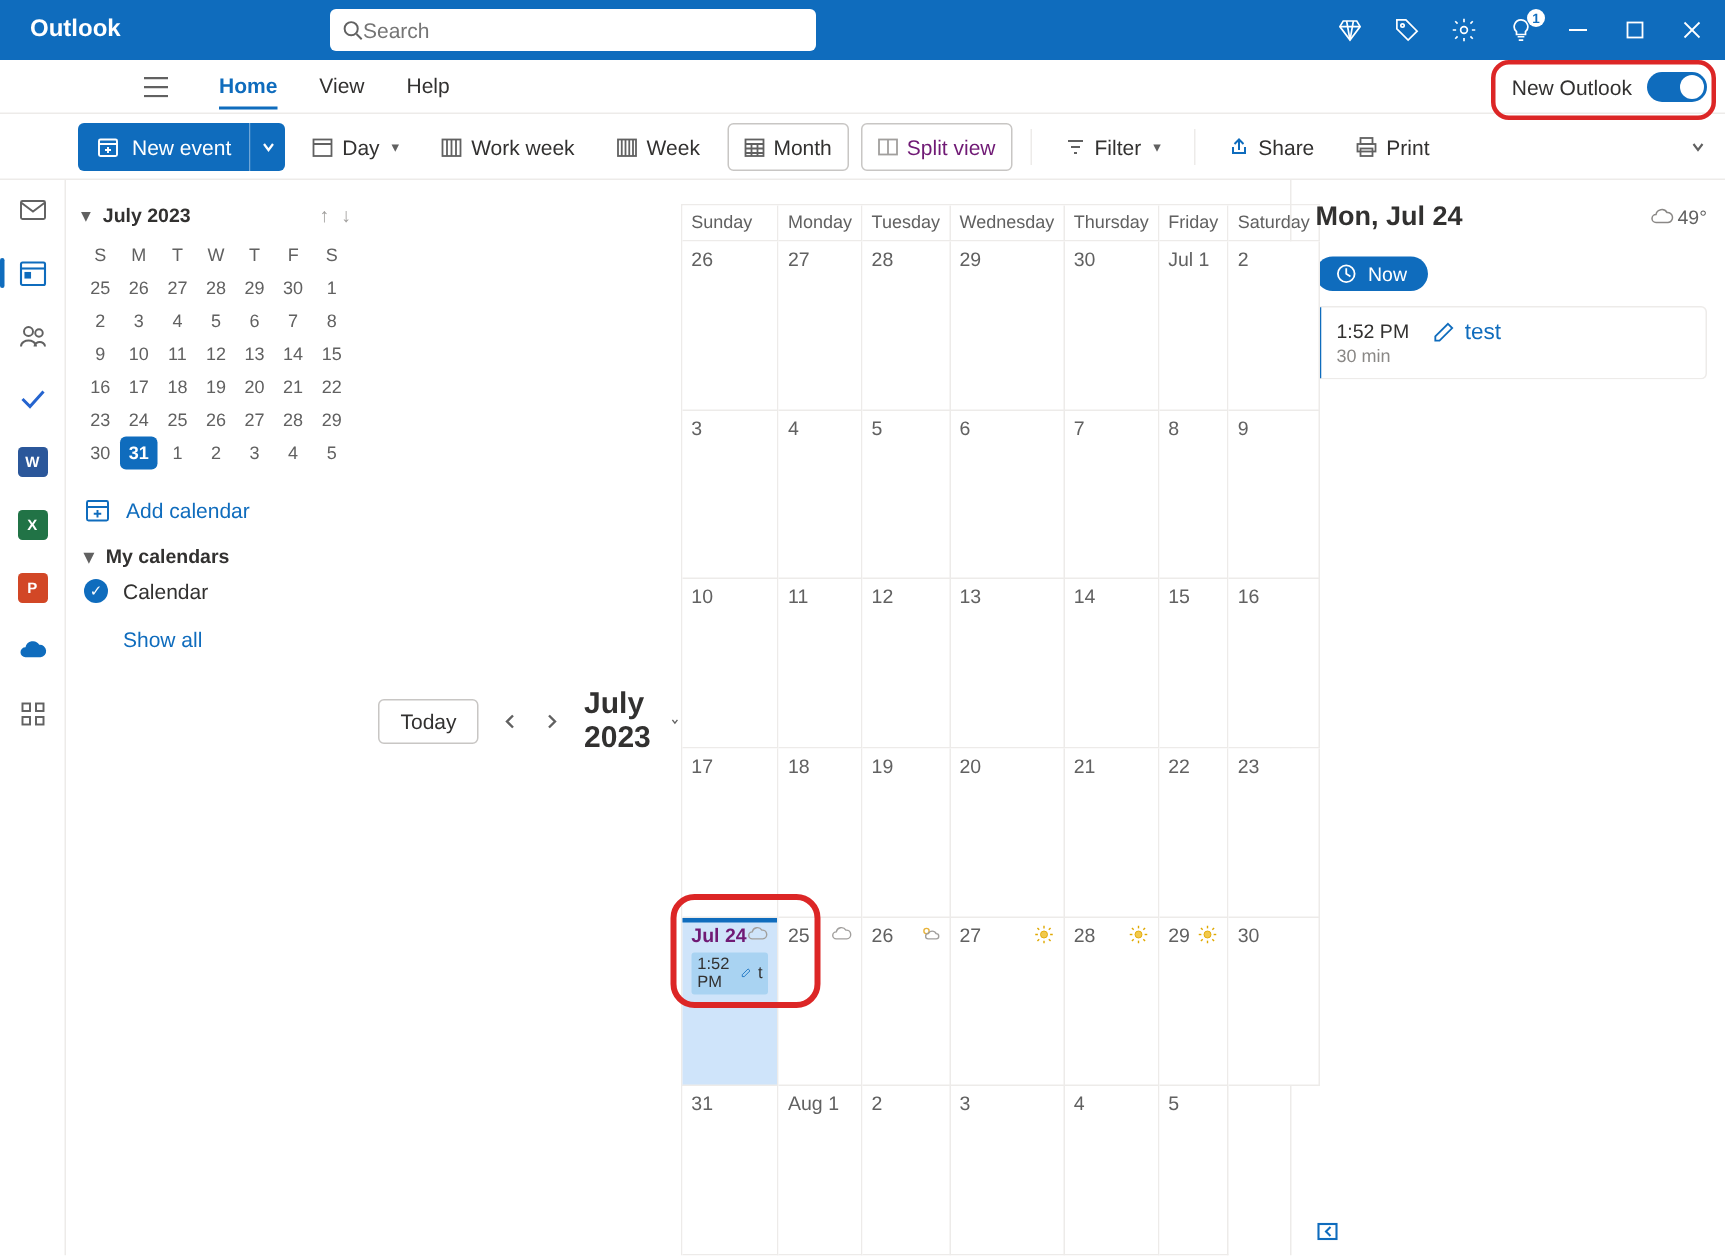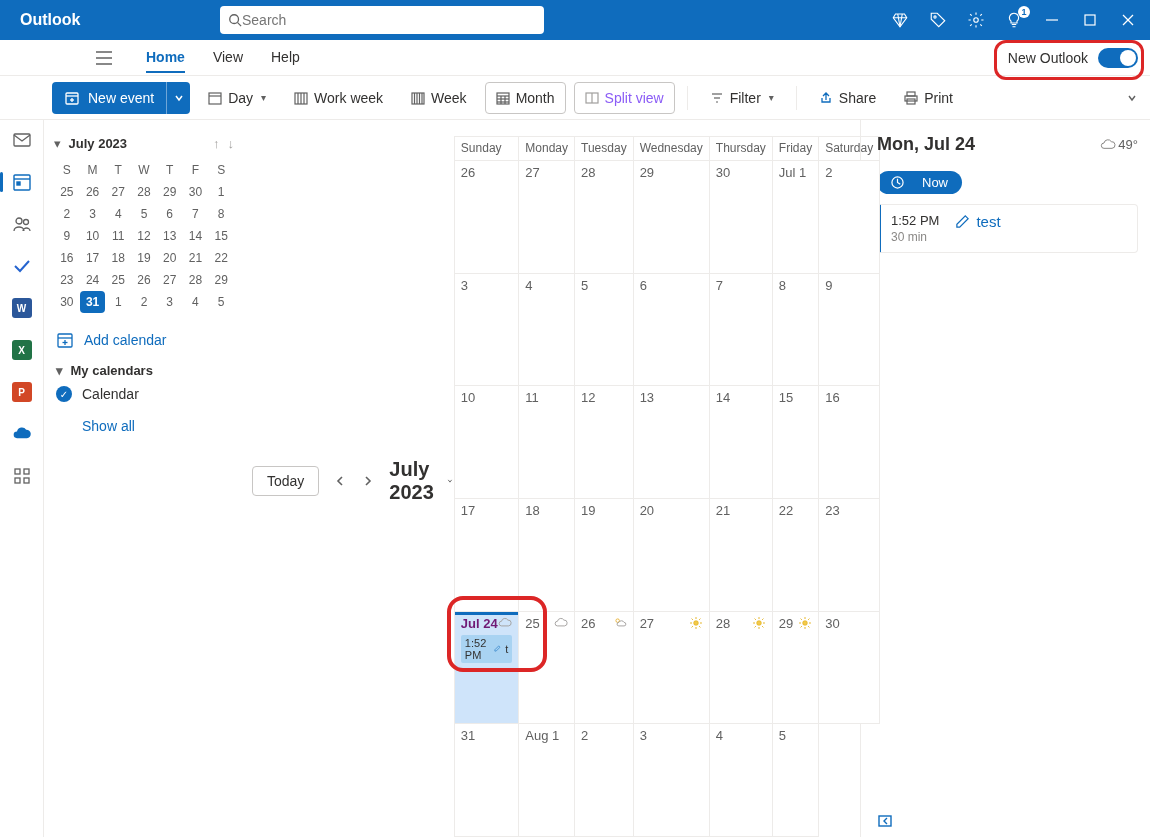--- a/index.html
+++ b/index.html
@@ -28,21 +28,21 @@
   .annot-newoutlook { position:absolute; right:-6px; top:-8px; width:150px; height:40px; border:3px solid #dc2626; border-radius:12px; pointer-events:none;}
 
   
   .cmdbar { height: 44px; display:flex; align-items:center; gap:8px; padding:0 12px 0 52px; border-bottom:1px solid #edebe9; flex-shrink:0;}
   .newevent { display:flex; height:32px; align-items:stretch; }
   .newevent-btn { display:flex; align-items:center; gap:8px; background:#0f6cbd; color:#fff; border-radius:4px 0 0 4px; padding:0 12px; font-size:14px;}
   .newevent-dd { width:24px; background:#0f6cbd; color:#fff; border-radius:0 4px 4px 0; display:flex; align-items:center; justify-content:center; border-left:1px solid rgba(255,255,255,.4);}
   .cmd { display:flex; align-items:center; gap:6px; height:32px; padding:0 10px; color:#323130; font-size:14px; border-radius:4px; cursor:pointer;}
   .cmd .chev { color:#616161; font-size:10px; margin-left:2px;}
   .cmd.bordered { border:1px solid #c8c6c4;}
-  .cmd.disabled { color:#8b5cf6;justify-content:center;}
+  .cmd.disabled { color:#701a75;justify-content:center;}
   .cmd-sep { width:1px; height:24px; background:#edebe9; margin:0 4px;}
 
   
   .bodyarea { display:flex; flex:1; min-height:0;}
 
   
   .apprail { width:44px; border-right:1px solid #edebe9; display:flex; flex-direction:column; align-items:center; padding-top:6px; gap:14px; flex-shrink:0;}
   .railbtn { width:28px; height:28px; display:flex; align-items:center; justify-content:center; color:#616161; border-radius:4px; position:relative;}
   .railbtn.active { color:#0f6cbd;}
   .railbtn.active::before { content:""; position:absolute; left:-8px; top:4px; bottom:4px; width:3px; background:#0f6cbd; border-radius:2px;}
@@ -81,21 +81,21 @@
   .calgrid .cell .wicon { float:right; color:#a19f9d; font-size:13px;}
   .event-chip { margin-top:4px; background:#a9d3f2; color:#323130; font-size:11px; border-radius:2px; padding:2px 4px; display:flex; align-items:center; gap:4px;}
   .today-topbar { position:absolute; left:0; right:0; top:0; height:3px; background:#0f6cbd;}
   .annot-today { position:absolute; left:-8px; top:-16px; width:100px; height:76px; border:4px solid #dc2626; border-radius:16px; pointer-events:none; z-index:5;}
 
   
   .detailpane { width:290px; border-left:1px solid #edebe9; padding:14px 12px 0 16px; flex-shrink:0; display:flex; flex-direction:column;}
   .detailhdr { display:flex; align-items:center; justify-content:space-between;}
   .detailhdr .dtitle { font-size:18px; font-weight:600;}
   .detailhdr .temp { color:#616161; font-size:13px; display:flex; align-items:center; gap:2px;}
-  .nowpill { display:inline-flex; align-items:center; gap:18px; background:#0f6cbd; color:#fff; border-radius:14px; padding:4px 14px; font-size:13px; margin:16px 0 10px 0;}
+  .nowpill { display:inline-flex; align-items:center; gap:8px; background:#0f6cbd; color:#fff; border-radius:14px; padding:4px 14px; font-size:13px; margin:16px 0 10px 0;}
   .agendaitem { border:1px solid #edebe9; border-left:4px solid #0f6cbd; border-radius:4px; padding:8px 10px; display:flex; gap:16px; align-items:flex-start;}
   .agendaitem .times { display:flex; flex-direction:column; font-size:13px; color:#323130;}
   .agendaitem .times .dur { color:#8a8886; font-size:12px; margin-top:2px;}
   .agendaitem .etitle { color:#0f6cbd; font-size:15px; display:flex; align-items:center; gap:6px;}
 
   svg { display:block;}
 </style>
 </head>
 <body>
 

